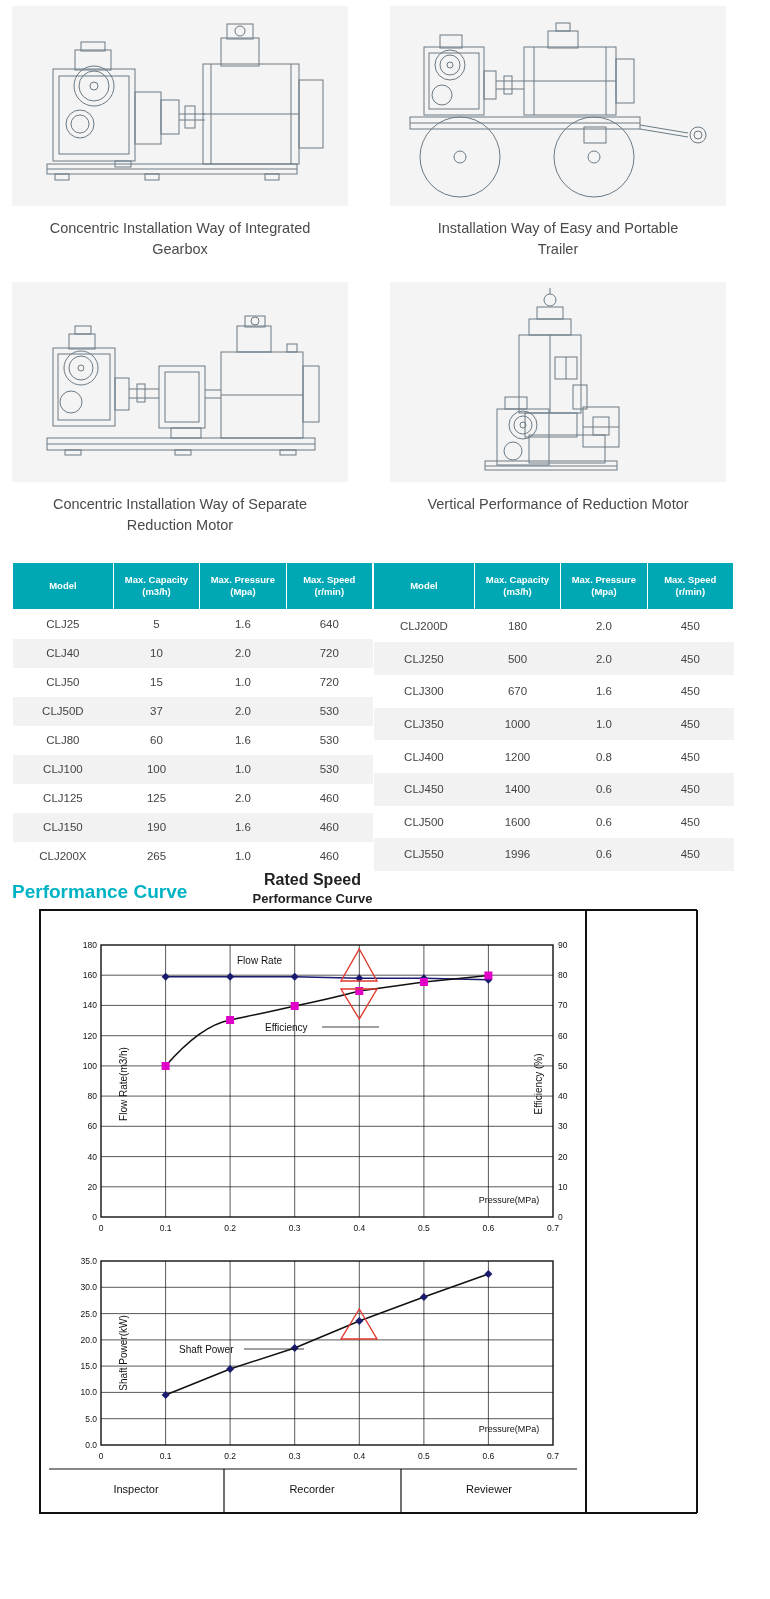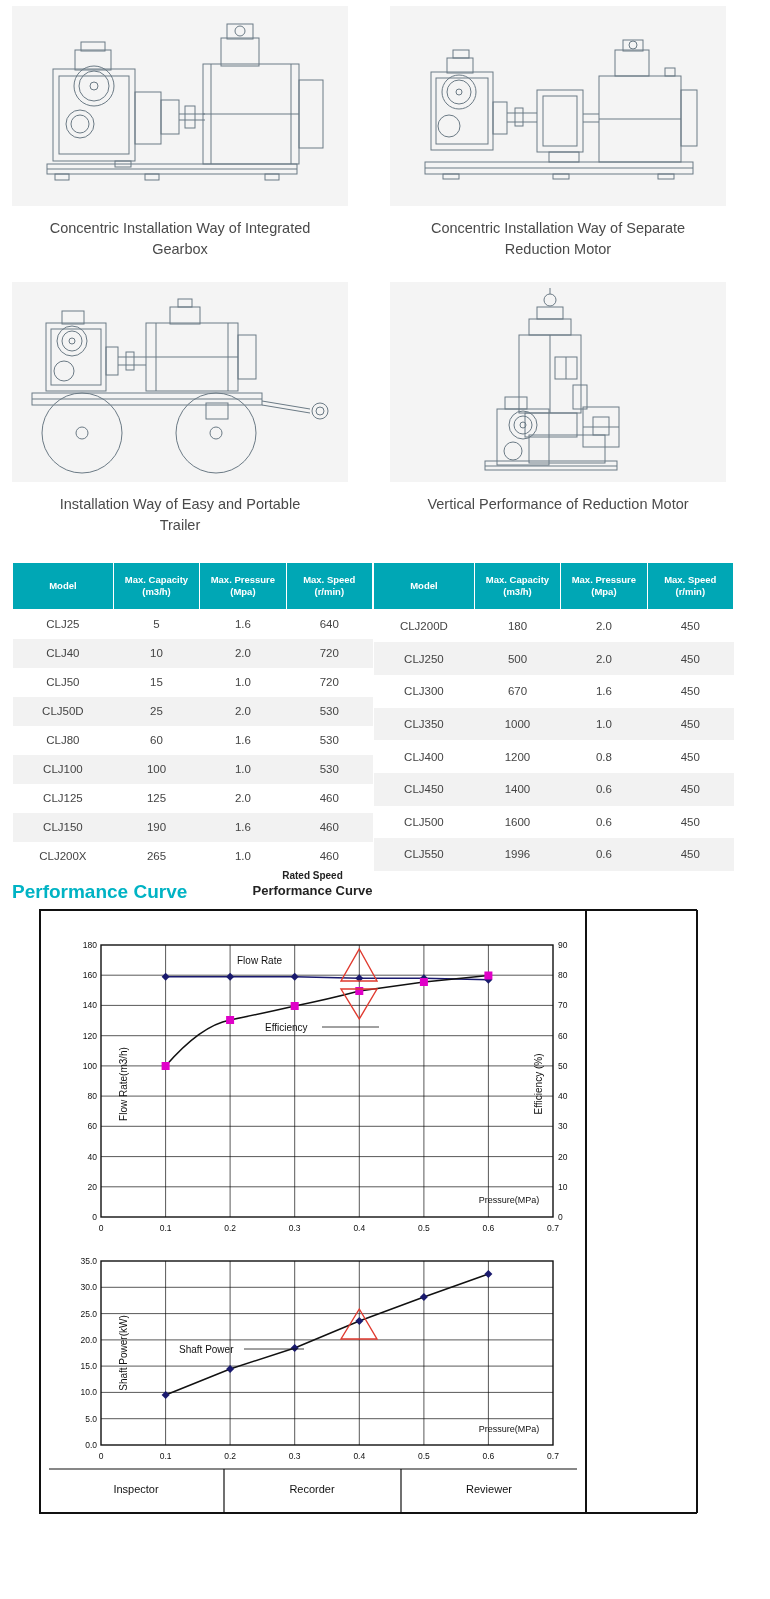--- a/index.html
+++ b/index.html
@@ -129,20 +129,64 @@
             <line x1="266" y1="50" x2="266" y2="150"></line>
             <rect x="90" y="147" width="16" height="6"></rect>
           </g>
         </svg>
       </div>
       <div class="img-cap">Concentric Installation Way of Integrated Gearbox</div>
     </div>
 
     <div class="img-cell">
       <div class="img-box">
+        <svg class="mach" width="320" height="195" viewBox="0 0 320 195">
+          <g stroke="#6b7a85" stroke-width="1" fill="none">
+
+            <rect x="12" y="108" width="230" height="12"></rect>
+            <line x1="12" y1="114" x2="242" y2="114"></line>
+            <line x1="242" y1="116" x2="290" y2="124"></line>
+            <line x1="242" y1="120" x2="290" y2="128"></line>
+            <circle cx="300" cy="126" r="8"></circle>
+            <circle cx="300" cy="126" r="4"></circle>
+
+            <circle cx="62" cy="148" r="40"></circle>
+            <circle cx="62" cy="148" r="6"></circle>
+            <circle cx="196" cy="148" r="40"></circle>
+            <circle cx="196" cy="148" r="6"></circle>
+            <rect x="186" y="118" width="22" height="16"></rect>
+
+            <rect x="26" y="38" width="60" height="68"></rect>
+            <rect x="31" y="44" width="50" height="56"></rect>
+            <circle cx="52" cy="56" r="15"></circle>
+            <circle cx="52" cy="56" r="10"></circle>
+            <circle cx="52" cy="56" r="3"></circle>
+            <circle cx="44" cy="86" r="10"></circle>
+            <rect x="42" y="26" width="22" height="13"></rect>
+
+            <rect x="86" y="62" width="12" height="28"></rect>
+            <line x1="98" y1="72" x2="126" y2="72"></line>
+            <line x1="98" y1="80" x2="126" y2="80"></line>
+            <rect x="106" y="67" width="8" height="18"></rect>
+
+            <rect x="126" y="38" width="92" height="68"></rect>
+            <rect x="218" y="50" width="18" height="44"></rect>
+            <line x1="126" y1="72" x2="218" y2="72"></line>
+            <rect x="150" y="22" width="30" height="17"></rect>
+            <rect x="158" y="14" width="14" height="8"></rect>
+            <line x1="136" y1="38" x2="136" y2="106"></line>
+            <line x1="208" y1="38" x2="208" y2="106"></line>
+          </g>
+        </svg>
+      </div>
+      <div class="img-cap">Installation Way of Easy and Portable Trailer</div>
+    </div>
+
+    <div class="img-cell">
+      <div class="img-box">
         <svg class="mach" width="310" height="185" viewBox="0 0 310 185">
           <g stroke="#6b7a85" stroke-width="1" fill="none">
             <rect x="22" y="148" width="268" height="12"></rect>
             <line x1="22" y1="154" x2="290" y2="154"></line>
             <rect x="40" y="160" width="16" height="5"></rect>
             <rect x="150" y="160" width="16" height="5"></rect>
             <rect x="255" y="160" width="16" height="5"></rect>
 
             <rect x="28" y="58" width="62" height="78"></rect>
             <rect x="33" y="64" width="52" height="66"></rect>
@@ -168,64 +212,20 @@
             <rect x="278" y="76" width="16" height="56"></rect>
             <line x1="196" y1="105" x2="278" y2="105"></line>
             <rect x="212" y="36" width="34" height="26"></rect>
             <rect x="220" y="26" width="20" height="11"></rect>
             <circle cx="230" cy="31" r="4"></circle>
             <rect x="262" y="54" width="10" height="8"></rect>
           </g>
         </svg>
       </div>
       <div class="img-cap">Concentric Installation Way of Separate Reduction Motor</div>
-    </div>
-
-    <div class="img-cell">
-      <div class="img-box">
-        <svg class="mach" width="320" height="195" viewBox="0 0 320 195">
-          <g stroke="#6b7a85" stroke-width="1" fill="none">
-
-            <rect x="12" y="108" width="230" height="12"></rect>
-            <line x1="12" y1="114" x2="242" y2="114"></line>
-            <line x1="242" y1="116" x2="290" y2="124"></line>
-            <line x1="242" y1="120" x2="290" y2="128"></line>
-            <circle cx="300" cy="126" r="8"></circle>
-            <circle cx="300" cy="126" r="4"></circle>
-
-            <circle cx="62" cy="148" r="40"></circle>
-            <circle cx="62" cy="148" r="6"></circle>
-            <circle cx="196" cy="148" r="40"></circle>
-            <circle cx="196" cy="148" r="6"></circle>
-            <rect x="186" y="118" width="22" height="16"></rect>
-
-            <rect x="26" y="38" width="60" height="68"></rect>
-            <rect x="31" y="44" width="50" height="56"></rect>
-            <circle cx="52" cy="56" r="15"></circle>
-            <circle cx="52" cy="56" r="10"></circle>
-            <circle cx="52" cy="56" r="3"></circle>
-            <circle cx="44" cy="86" r="10"></circle>
-            <rect x="42" y="26" width="22" height="13"></rect>
-
-            <rect x="86" y="62" width="12" height="28"></rect>
-            <line x1="98" y1="72" x2="126" y2="72"></line>
-            <line x1="98" y1="80" x2="126" y2="80"></line>
-            <rect x="106" y="67" width="8" height="18"></rect>
-
-            <rect x="126" y="38" width="92" height="68"></rect>
-            <rect x="218" y="50" width="18" height="44"></rect>
-            <line x1="126" y1="72" x2="218" y2="72"></line>
-            <rect x="150" y="22" width="30" height="17"></rect>
-            <rect x="158" y="14" width="14" height="8"></rect>
-            <line x1="136" y1="38" x2="136" y2="106"></line>
-            <line x1="208" y1="38" x2="208" y2="106"></line>
-          </g>
-        </svg>
-      </div>
-      <div class="img-cap">Installation Way of Easy and Portable Trailer</div>
     </div>
 
     <div class="img-cell">
       <div class="img-box">
         <svg class="mach" width="250" height="195" viewBox="0 0 250 195">
           <g stroke="#6b7a85" stroke-width="1" fill="none">
 
             <rect x="52" y="176" width="132" height="9"></rect>
             <line x1="52" y1="181" x2="184" y2="181"></line>
 
@@ -294,21 +294,21 @@
             <td>720</td>
           </tr>
           <tr>
             <td>CLJ50</td>
             <td>15</td>
             <td>1.0</td>
             <td>720</td>
           </tr>
           <tr>
             <td>CLJ50D</td>
-            <td>25</td>
+            <td>37</td>
             <td>2.0</td>
             <td>530</td>
           </tr>
           <tr>
             <td>CLJ80</td>
             <td>60</td>
             <td>1.6</td>
             <td>530</td>
           </tr>
           <tr>
@@ -570,19 +570,19 @@
 
           <line x1="10" y1="560" x2="538" y2="560" stroke="#111" stroke-width="1.2"></line>
           <line x1="185" y1="560" x2="185" y2="604" stroke="#111" stroke-width="1.2"></line>
           <line x1="362" y1="560" x2="362" y2="604" stroke="#111" stroke-width="1.2"></line>
           <text x="97" y="584" font-size="11" fill="#111" text-anchor="middle">Inspector</text>
           <text x="273" y="584" font-size="11" fill="#111" text-anchor="middle">Recorder</text>
           <text x="450" y="584" font-size="11" fill="#111" text-anchor="middle">Reviewer</text>
         </g>
       </svg>
       <div style="position:absolute; top:-40px; left:0; width:547px; text-align:center;">
-        <div style="font-size:10px;font-weight:bold;color:#222;line-height:1.35;">Rated Speed</div>
+        <div style="font-size:16px;font-weight:bold;color:#222;line-height:1.35;">Rated Speed</div>
         <div style="font-size:13px;font-weight:bold;color:#222;line-height:1.35;">Performance  Curve</div>
       </div>
     </div>
   </div>
 
 </div>
 
 </body></html>

